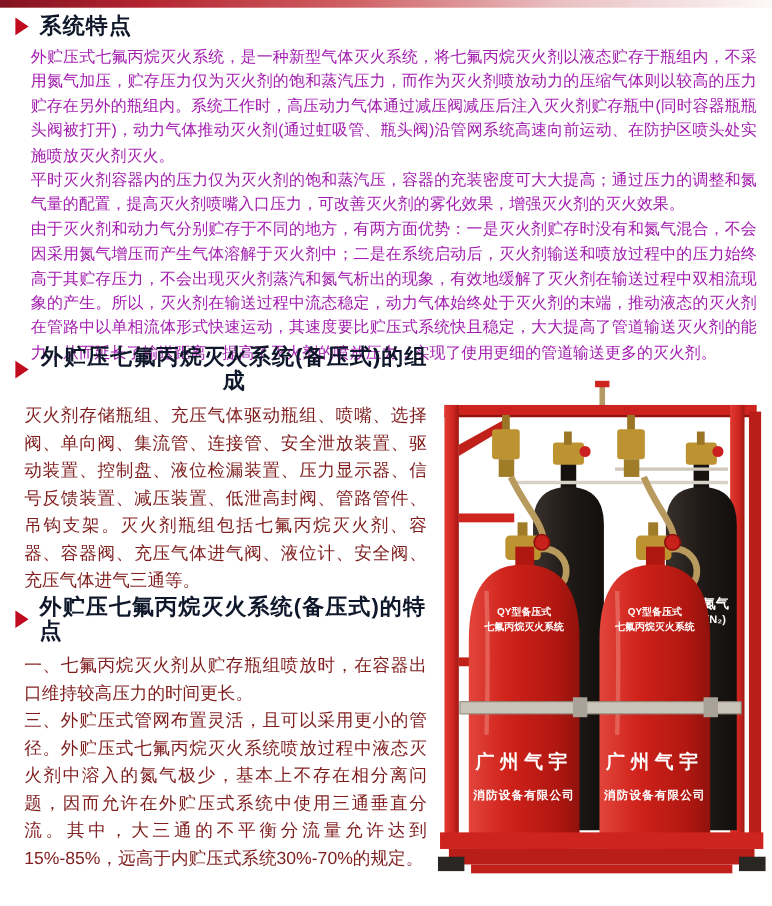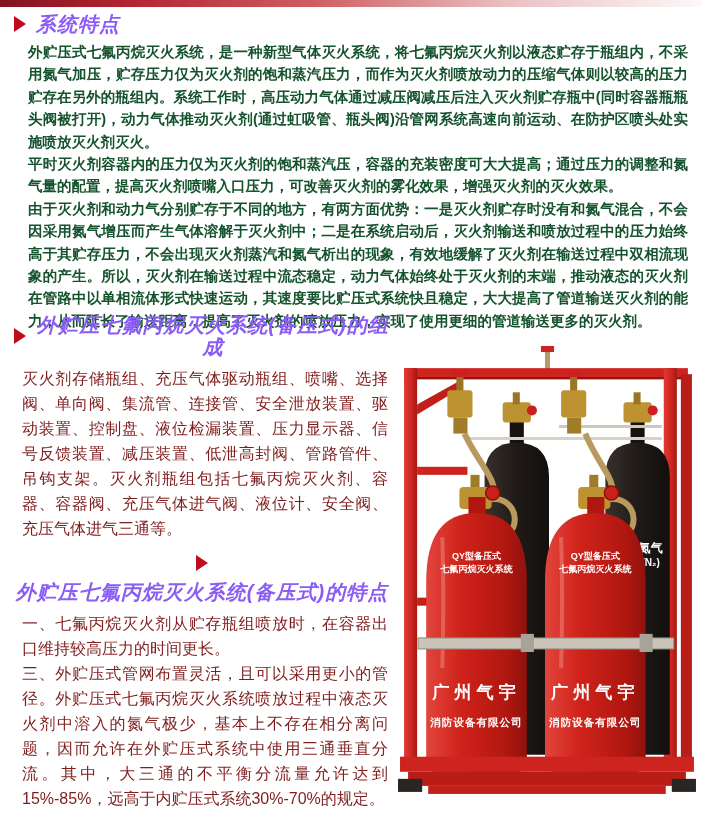--- a/index.html
+++ b/index.html
@@ -20,41 +20,40 @@
     margin:0;
   }
   .sec-header .tri{
     width:0;height:0;
     border-left:12px solid #c00a1e;
     border-top:8px solid transparent;
     border-bottom:8px solid transparent;
     flex:0 0 auto;
   }
   .sec-header .t{
-    font-size:20px;font-weight:bold;color:#8b5cf6;line-height:1.1;
+    font-size:20px;font-weight:bold;color:#0f172a;line-height:1.1;
     letter-spacing:1px;
-    font-style:italic;
   }
   .sec1{position:absolute;left:14px;top:13px;width:678px;}
   .sec1 .body{
     margin:6px 0 0 14px;width:660px;
-    font-size:14.5px;line-height:22.4px;color:#14532d;
-    text-align:justify;text-justify:inter-character;font-weight:bold;
+    font-size:14.5px;line-height:22.4px;color:#a21caf;
+    text-align:justify;text-justify:inter-character;
   }
   .sec1 .body p{margin:0;}
   .cols{position:absolute;left:0;top:312px;width:702px;}
   .leftcol{position:absolute;left:14px;top:0;width:376px;}
   .leftcol .body{
     margin:8px 0 0 8px;width:366px;
     font-size:16px;line-height:25px;color:#7f1d1d;
     text-align:justify;text-justify:inter-character;
   }
   .leftcol .body p{margin:0;}
   .hdr2{margin-top:2px;text-align:center;}
-  .hdr3{margin-top:14px;flex-direction:column;}
+  .hdr3{}
   .photo{
     position:absolute;left:398px;top:34px;width:302px;height:458px;text-align:center;
   }
   svg text{font-family:"Liberation Sans","DejaVu Sans",sans-serif;}
 </style>
 </head>
 <body>
 
 <div class="page">
 

